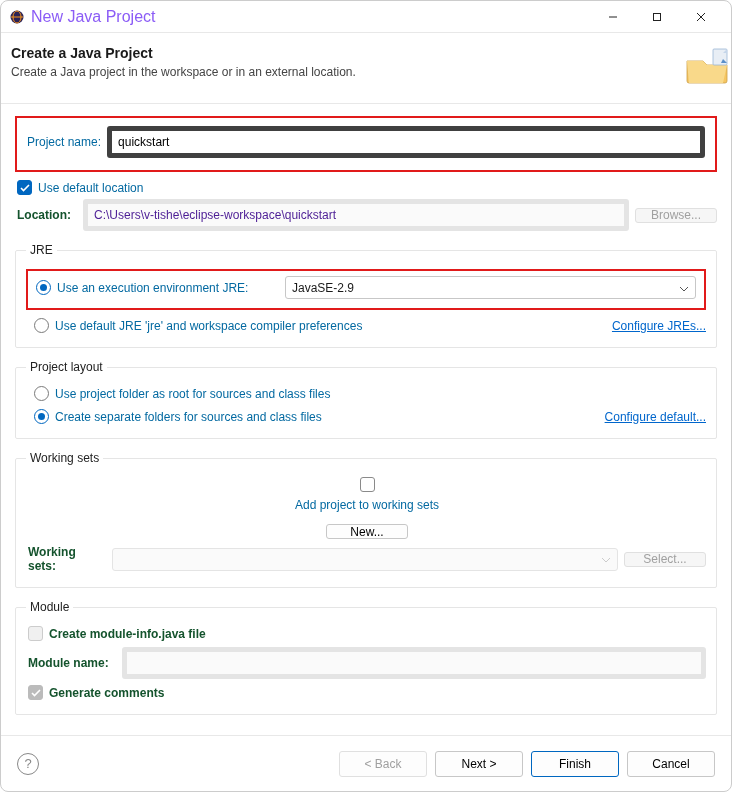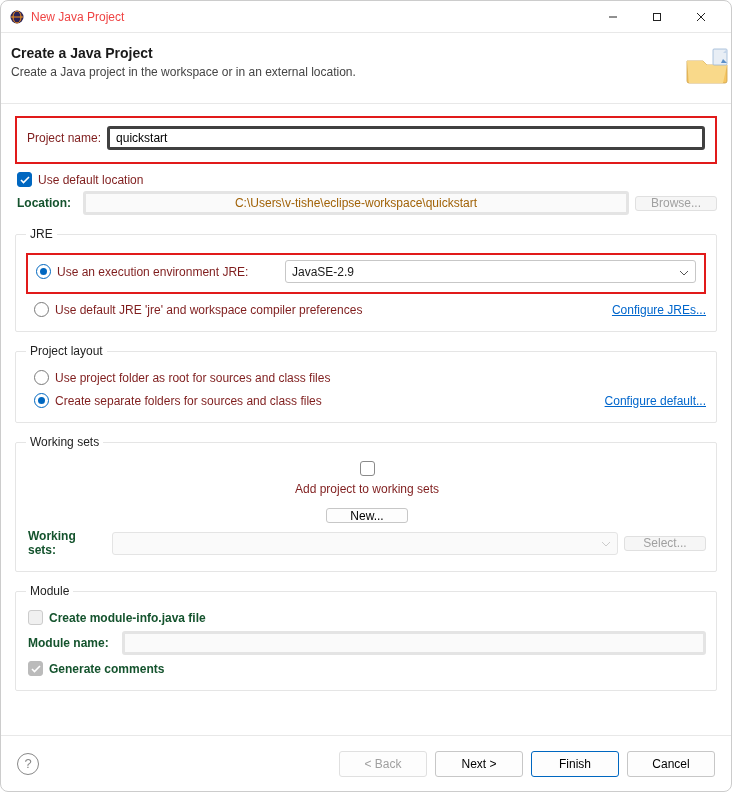--- a/index.html
+++ b/index.html
@@ -1,40 +1,40 @@
 <!DOCTYPE html>
 <html><head>
   <meta charset="utf-8">
   <style>
     * { box-sizing: border-box; margin: 0; padding: 0; font-family: "Segoe UI", Tahoma, sans-serif; }
     body { width: 732px; height: 792px; background: #fff; font-size: 12px; color: #1a1a1a; border: 1px solid #ccc; border-radius: 8px; overflow: hidden; }
 
     
     .titlebar { height: 32px; display: flex; align-items: center; padding: 0 8px; border-bottom: 1px solid #e8e8e8; }
     .titlebar .app-icon { width: 16px; height: 16px; margin-right: 6px; display: inline-flex; }
-    .titlebar .title-text { font-size: 12px; color: #ef4444; }
+    .titlebar .title-text { font-size: 16px; color: #8b5cf6; }
     .winctrls { margin-left: auto; display: flex; gap: 0; }
     .winbtn { width: 44px; height: 28px; display: flex; align-items: center; justify-content: center; }
     .winbtn svg { width: 10px; height: 10px; }
 
     
     .header { display: flex; align-items: flex-start; padding: 12px 0 16px 10px; border-bottom: 1px solid #e8e8e8; }
     .header-text h1 { font-size: 14px; font-weight: 600; margin-bottom: 4px; }
     .header-text p { font-size: 12px; color: #444; }
     .header-icon { margin-left: auto; width: 48px; height: 42px; }
 
     
     .content { padding: 12px 14px 6px 14px; }
 
     .row { display: flex; align-items: center; gap: 6px; margin-bottom: 4px; }
-    .lbl { font-size: 12px; color: #7f1d1d; }
+    .lbl { font-size: 12px; color: #0369a1; }
     .lbl.disabled { color: #14532d; font-weight: bold; }
 
-    .text-input { flex: 1; height: 24px; border: 3px solid #404040; border-radius: 3px; padding: 2px 6px; font-size: 12px; background: #fff; }
-    .text-input.readonly { background: #fafafa; color: #a16207; border-color: #e4e4e4; text-align: center; }
+    .text-input { flex: 1; height: 32px; border: 5px solid #404040; border-radius: 3px; padding: 2px 6px; font-size: 12px; background: #fff; }
+    .text-input.readonly { background: #fafafa; color: #4c1d95; border-color: #e4e4e4; }
 
     .redbox { border: 2.5px solid #e11a1a; padding: 8px 10px; }
 
     .checkbox { width: 15px; height: 15px; border: 1px solid #8a8a8a; border-radius: 3px; display: inline-flex; align-items: center; justify-content: center; background: #fff; flex-shrink: 0; }
     .checkbox.checked { background: #0067c0; border-color: #0067c0; }
     .checkbox.disabled { border-color: #ccc; background: #f0f0f0; }
     .checkbox.checked.disabled { background: #bbb; border-color: #bbb; }
     .checkbox svg { width: 10px; height: 10px; }
 
     .radio { width: 15px; height: 15px; border: 1px solid #7a7a7a; border-radius: 50%; display: inline-flex; align-items: center; justify-content: center; background: #fff; flex-shrink: 0; }

